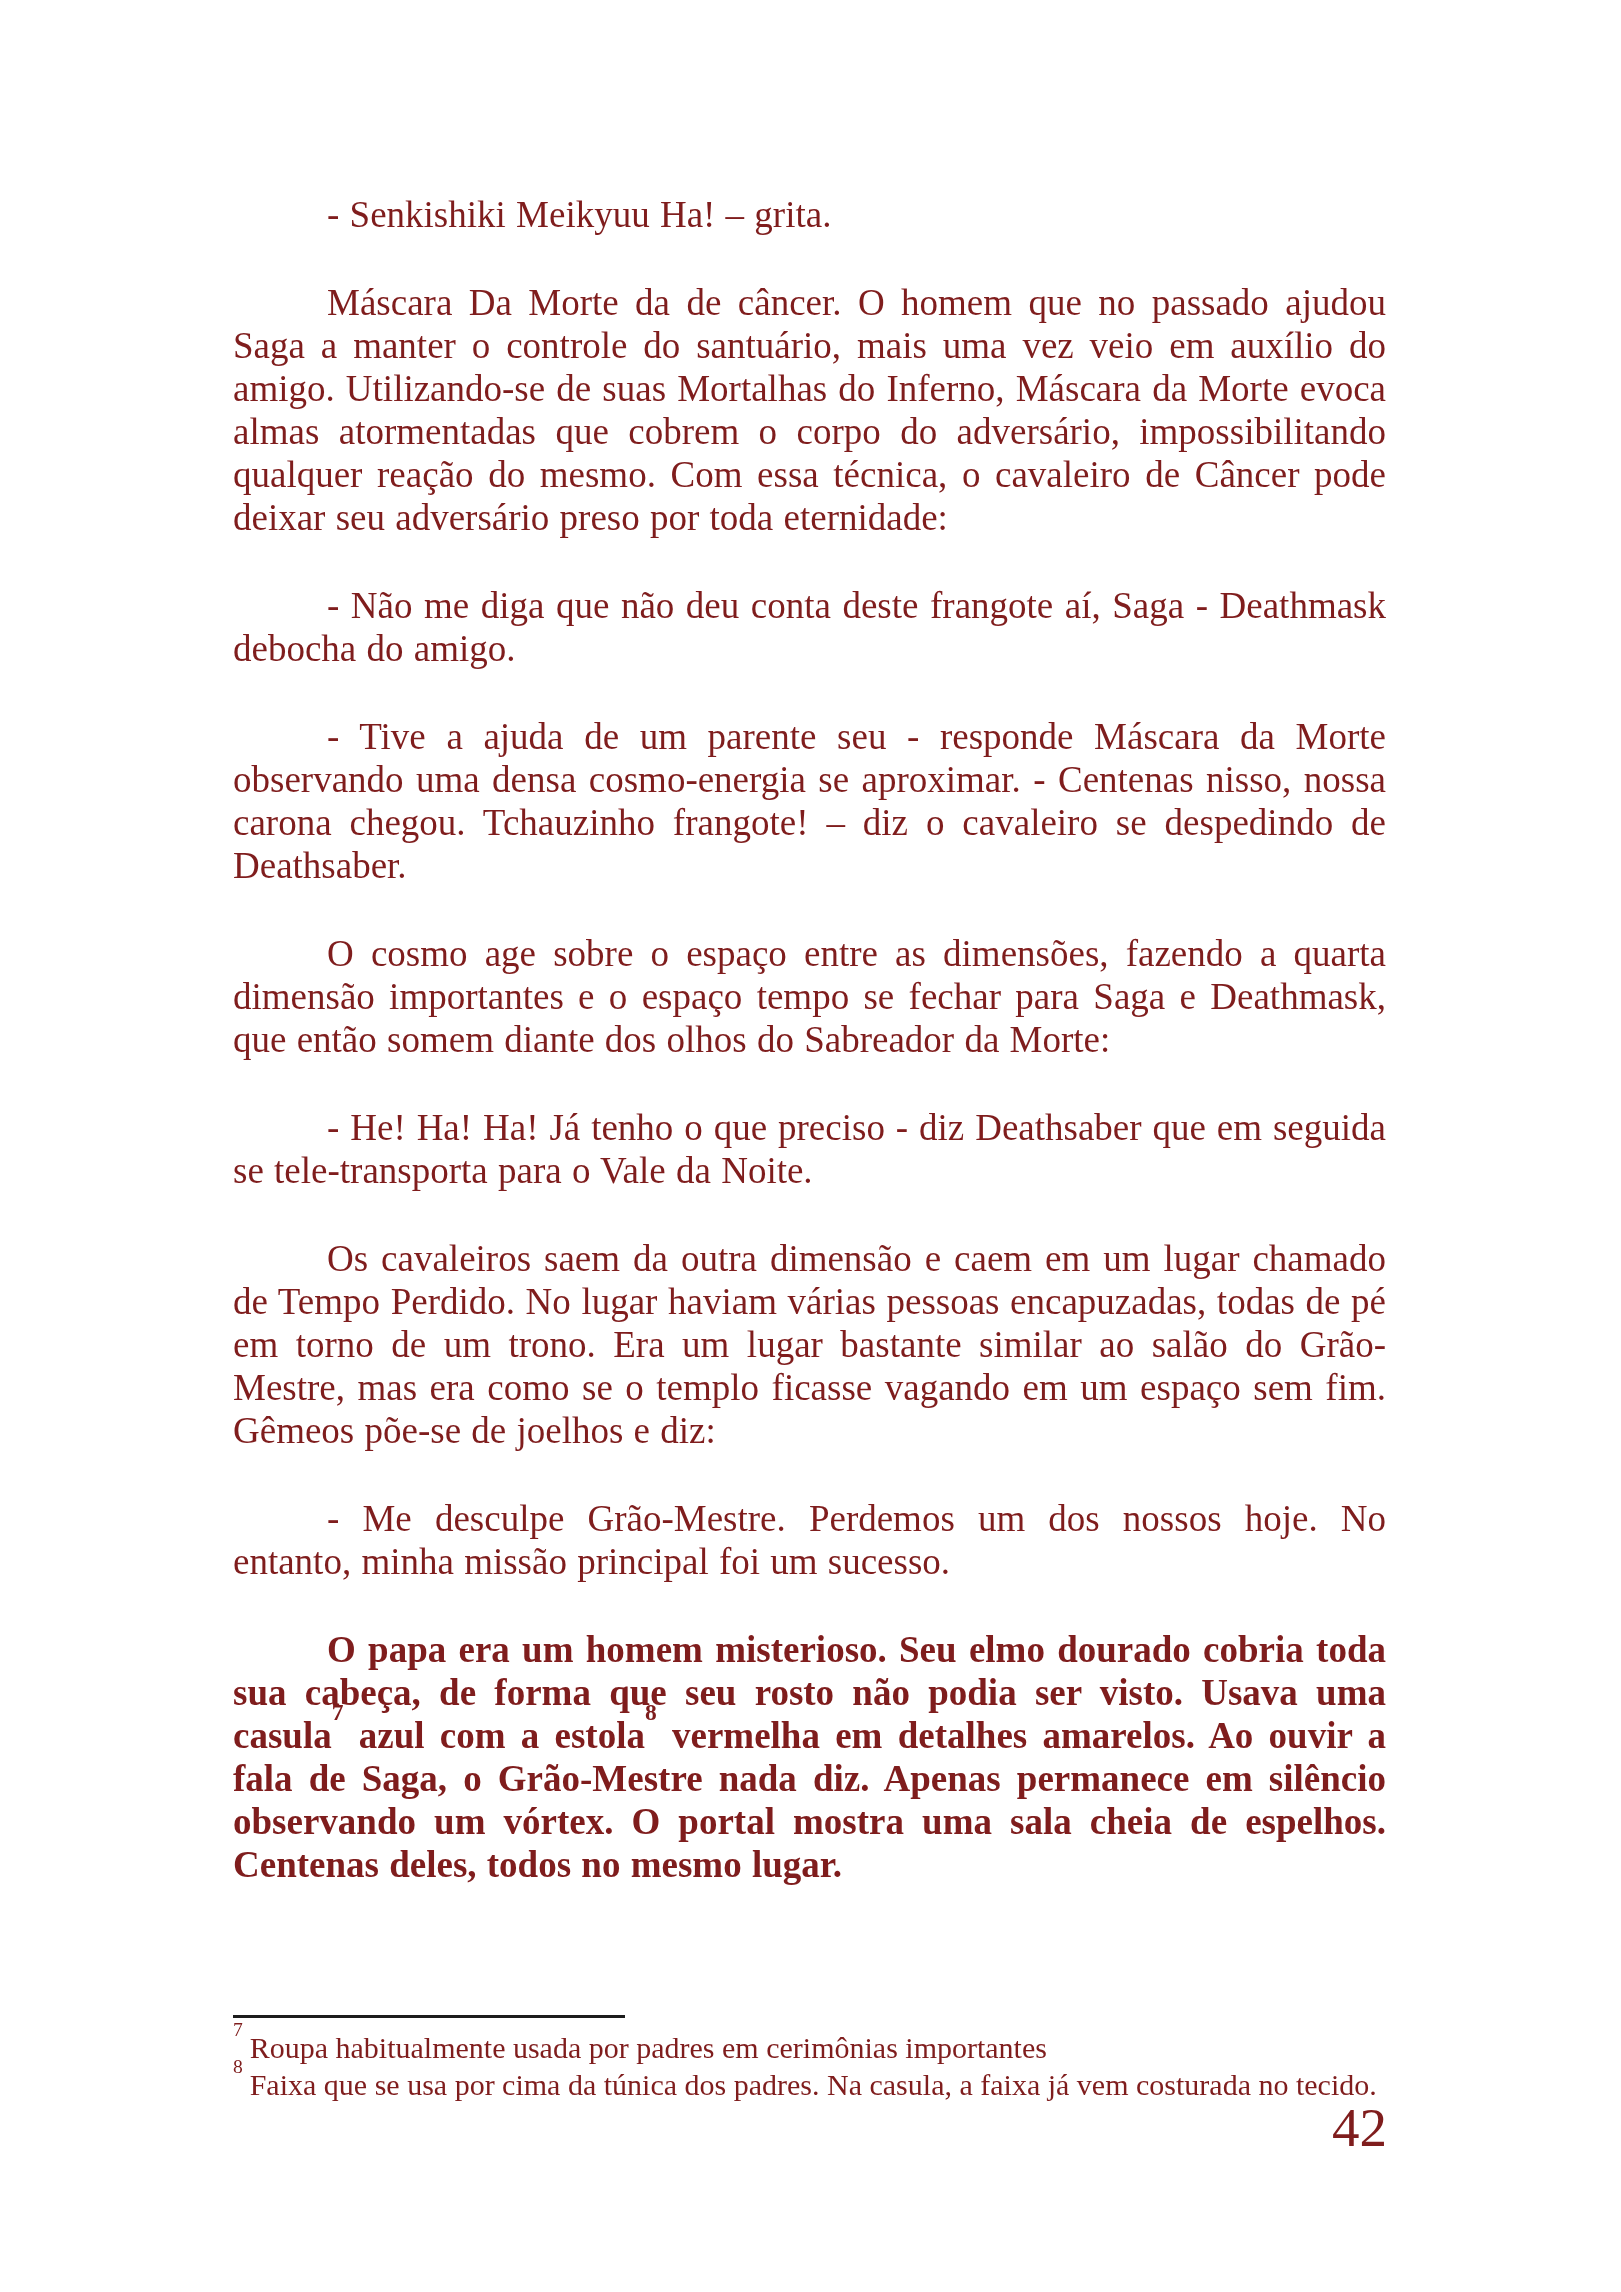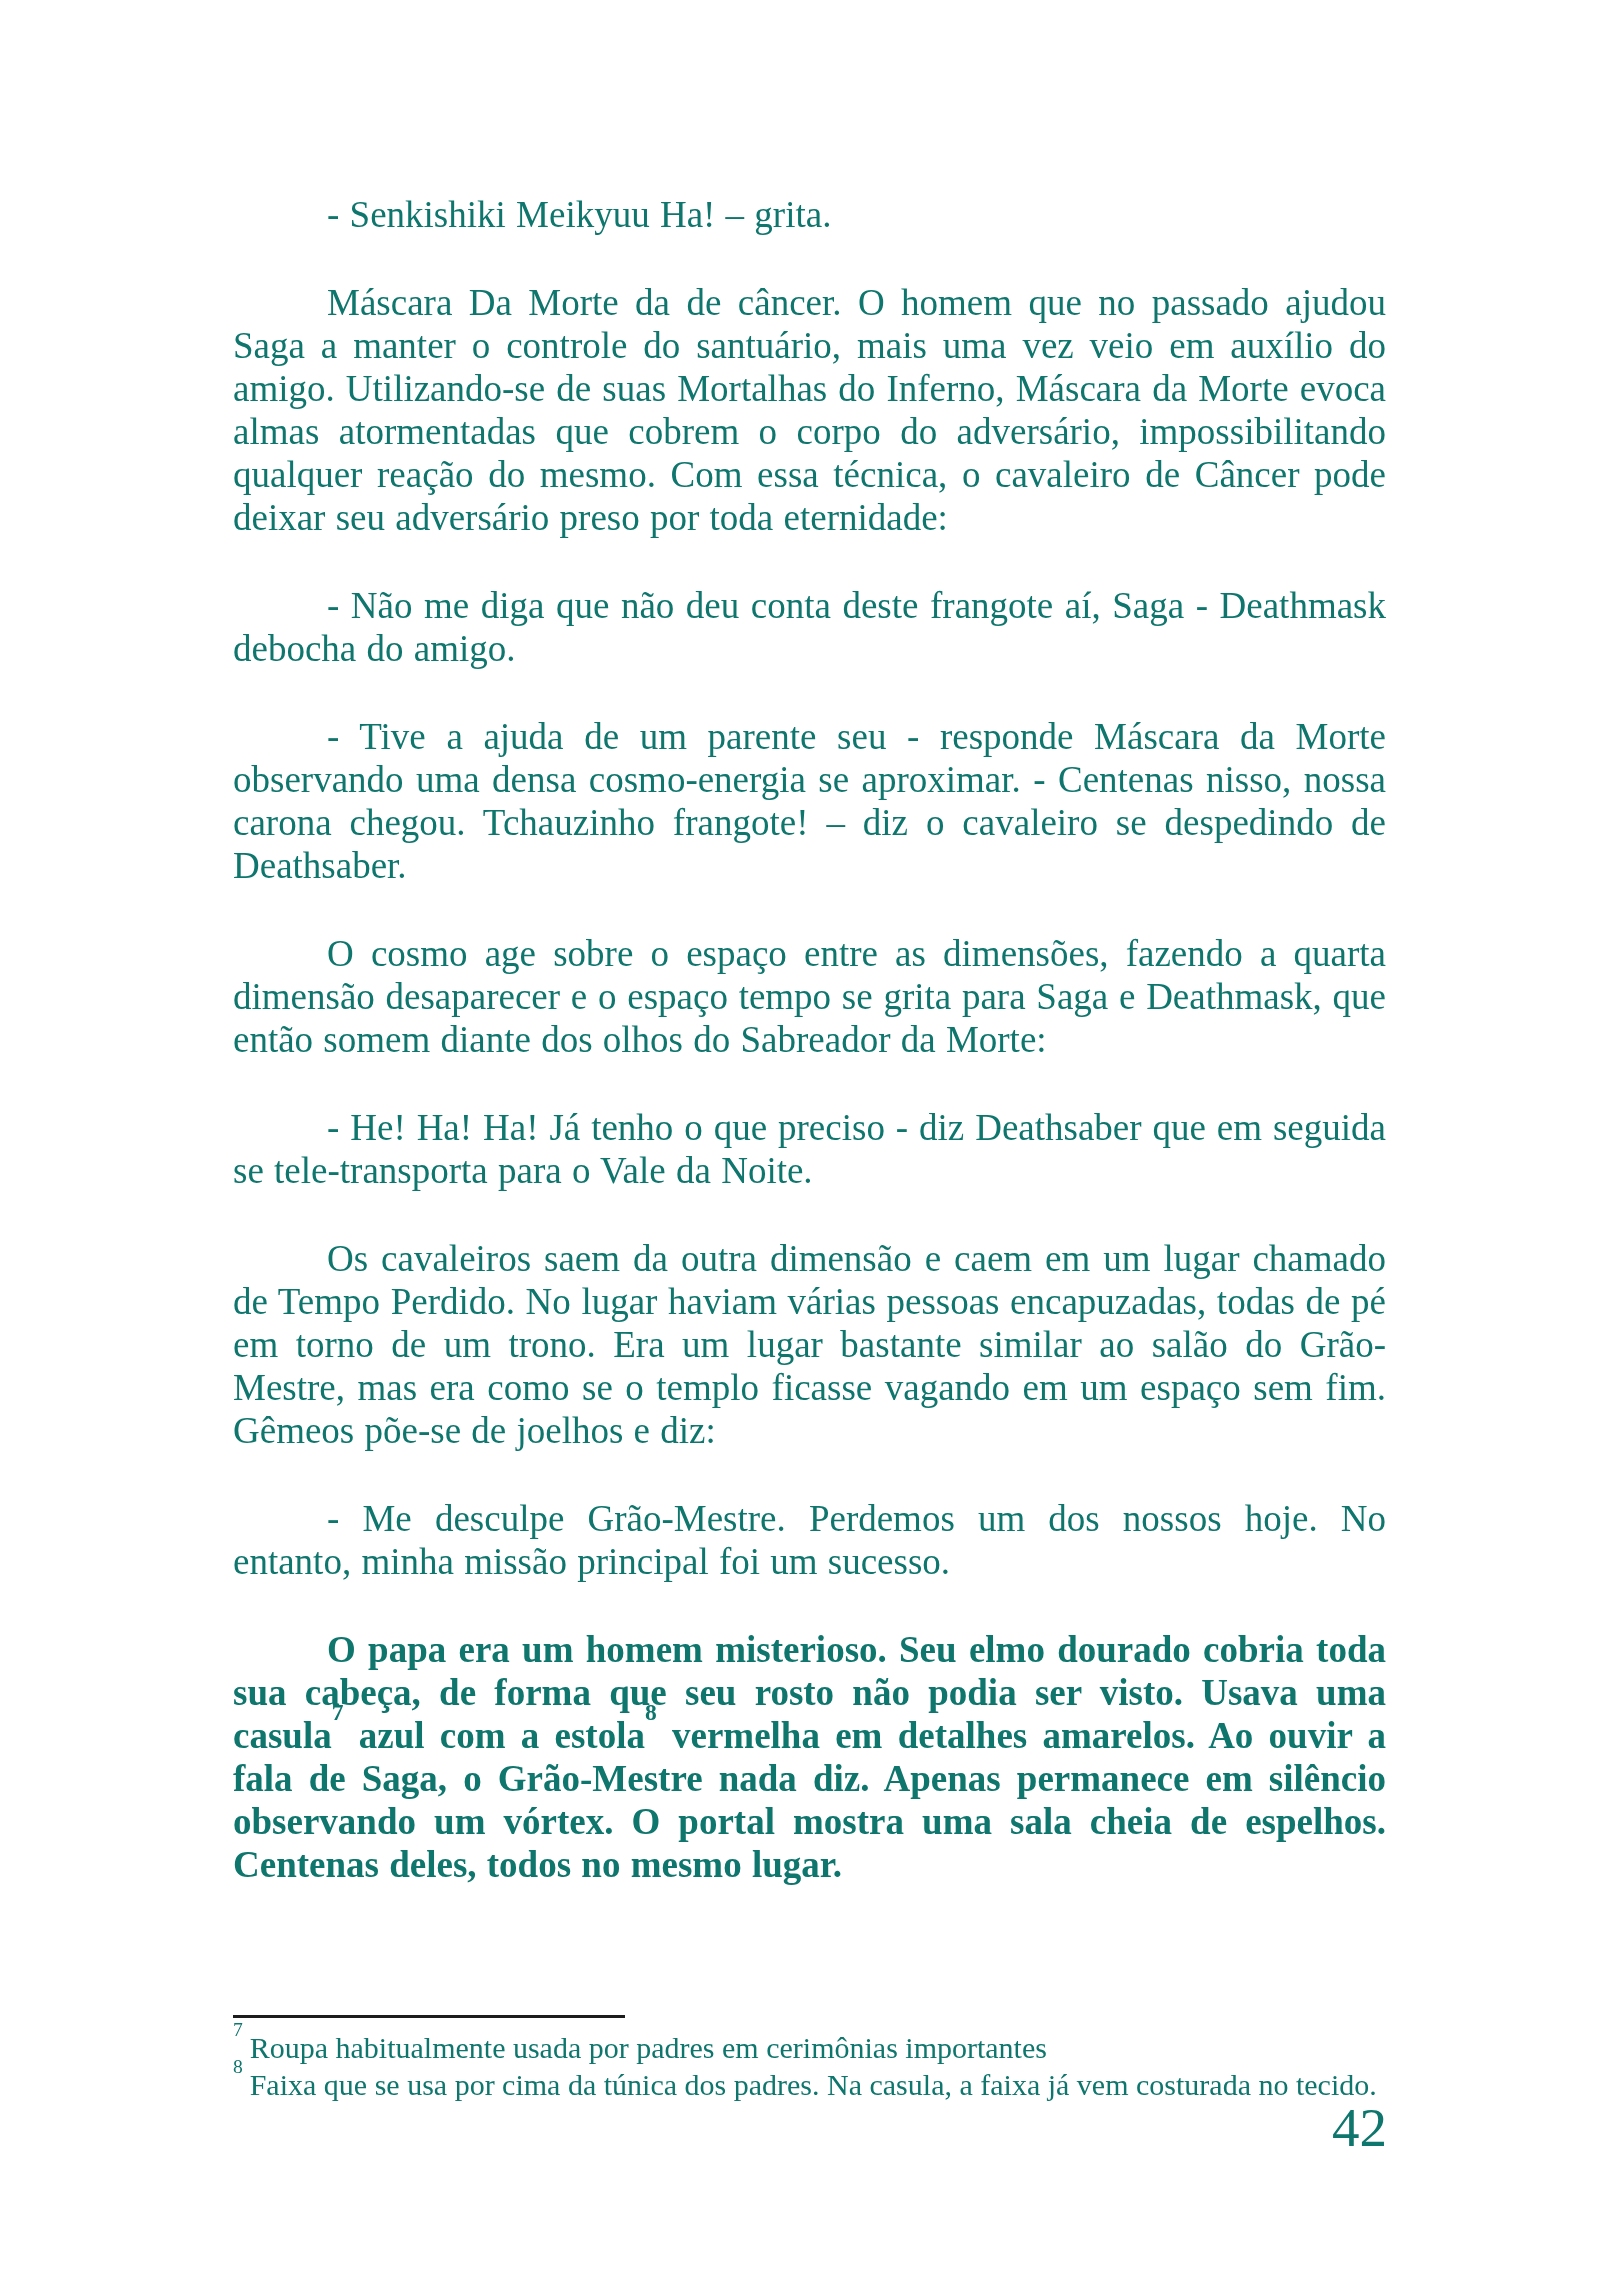--- a/index.html
+++ b/index.html
@@ -5,21 +5,21 @@
   html, body {
     margin: 0;
     padding: 0;
     background: #ffffff;
   }
   .page {
     position: relative;
     width: 1621px;
     height: 2293px;
     background: #ffffff;
-    color: #0f766e;
+    color: #7f1d1d;
     font-family: "Liberation Serif", "DejaVu Serif", serif;
     overflow: hidden;
   }
   .body-text {
     position: absolute;
     left: 233px;
     top: 193px;
     width: 1153px;
   }
   .body-text p {
@@ -75,21 +75,21 @@
 </style>
 </head>
 <body>
 
 <div class="page">
   <div class="body-text">
       <p><span>- Senkishiki Meikyuu Ha! – grita.</span></p>
       <p><span>Máscara Da Morte da de câncer. O homem que no passado ajudou Saga a manter o controle do santuário, mais uma vez veio em auxílio do amigo. Utilizando-se de suas Mortalhas do Inferno, Máscara da Morte evoca almas atormentadas que cobrem o corpo do adversário, impossibilitando qualquer reação do mesmo. Com essa técnica, o cavaleiro de Câncer pode deixar seu adversário preso por toda eternidade:</span></p>
       <p><span>- Não me diga que não deu conta deste frangote aí, Saga - Deathmask debocha do amigo.</span></p>
       <p><span>- Tive a ajuda de um parente seu - responde Máscara da Morte observando uma densa cosmo-energia se aproximar. - Centenas nisso, nossa carona chegou. Tchauzinho frangote! – diz o cavaleiro se despedindo de Deathsaber.</span></p>
-      <p><span>O cosmo age sobre o espaço entre as dimensões, fazendo a quarta dimensão desaparecer e o espaço tempo se grita para Saga e Deathmask, que então somem diante dos olhos do Sabreador da Morte:</span></p>
+      <p><span>O cosmo age sobre o espaço entre as dimensões, fazendo a quarta dimensão importantes e o espaço tempo se fechar para Saga e Deathmask, que então somem diante dos olhos do Sabreador da Morte:</span></p>
       <p><span>- He! Ha! Ha! Já tenho o que preciso - diz Deathsaber que em seguida se tele-transporta para o Vale da Noite.</span></p>
       <p><span>Os cavaleiros saem da outra dimensão e caem em um lugar chamado de Tempo Perdido. No lugar haviam várias pessoas encapuzadas, todas de pé em torno de um trono. Era um lugar bastante similar ao salão do Grão-Mestre, mas era como se o templo ficasse vagando em um espaço sem fim. Gêmeos põe-se de joelhos e diz:</span></p>
       <p><span>- Me desculpe Grão-Mestre. Perdemos um dos nossos hoje. No entanto, minha missão principal foi um sucesso.</span></p>
       <p><span>O papa era um homem misterioso. Seu elmo dourado cobria toda sua cabeça, de forma que seu rosto não podia ser visto. Usava uma casula</span><sup class="ref">7</sup><span> azul com a estola</span><sup class="ref">8</sup><span> vermelha em detalhes amarelos. Ao ouvir a fala de Saga, o Grão-Mestre nada diz. Apenas permanece em silêncio observando um vórtex. O portal mostra uma sala cheia de espelhos. Centenas deles, todos no mesmo lugar.</span></p>
     </div>
   <div class="footnote-sep"></div>
   <div class="footnotes">
       <div class="footnote"><sup class="fn-marker">7</sup><span>Roupa habitualmente usada por padres em cerimônias importantes</span></div>
       <div class="footnote"><sup class="fn-marker">8</sup><span>Faixa que se usa por cima da túnica dos padres. Na casula, a faixa já vem costurada no tecido.</span></div>
     </div>

